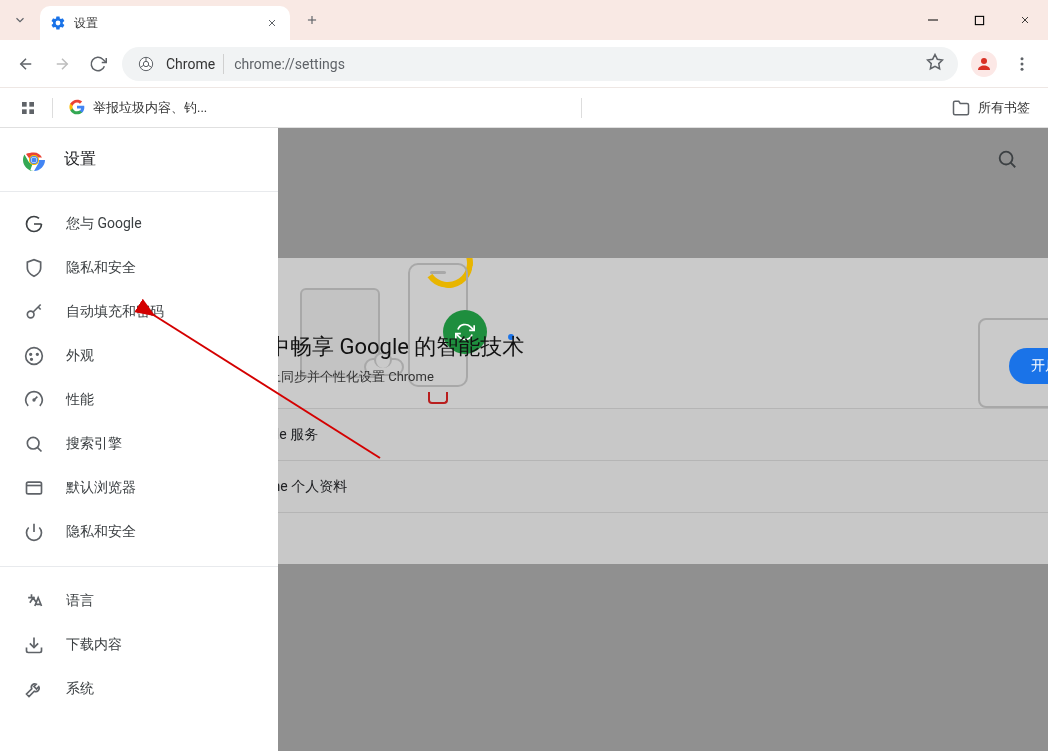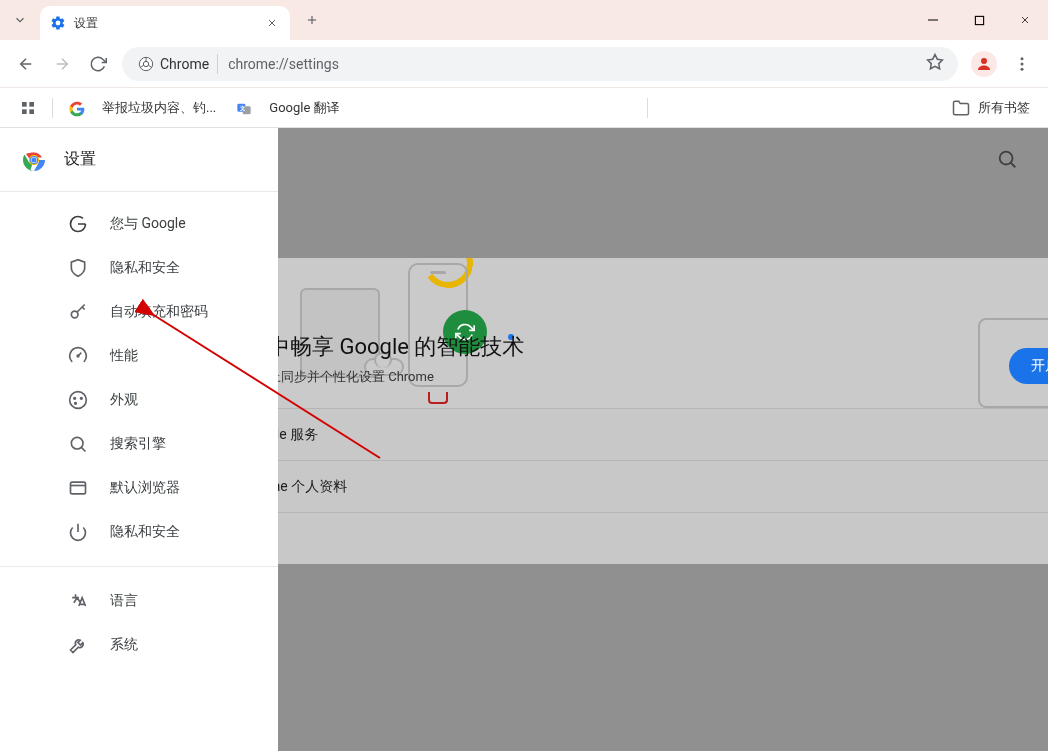--- a/index.html
+++ b/index.html
@@ -14,45 +14,45 @@
     .tab-close { width: 16px; height: 16px; display: flex; align-items: center; justify-content: center; cursor: pointer; }
     .tab-add { width: 28px; height: 28px; display: flex; align-items: center; justify-content: center; margin-left: 8px; }
     .win-controls { margin-left: auto; display: flex; }
     .win-btn { width: 46px; height: 40px; display: flex; align-items: center; justify-content: center; }
     
     
     .addrbar { height: 48px; background: #fff; display: flex; align-items: center; padding: 0 8px; border-bottom: 1px solid #eee7e4; }
     .nav-btn { width: 36px; height: 36px; display: flex; align-items: center; justify-content: center; color: #5f6368; }
     .nav-btn.disabled { color: #bdbdbd; }
     .url-container { flex: 1; height: 34px; background: #f1f3f4; border-radius: 17px; display: flex; align-items: center; padding: 0 14px; margin: 0 6px; }
-    .url-chip { display: flex; align-items: flex-start; gap: 6px; padding: 2px 8px 2px 2px; border-right: 1px solid #d0d0d0; margin-right: 10px; }
+    .url-chip { display: flex; align-items: flex-start; gap: 12px; padding: 2px 8px 2px 2px; border-right: 1px solid #d0d0d0; margin-right: 10px; }
     .url-text { font-size: 14px; color: #333; }
     .url-grey { color: #5f6368; }
     .star-btn { margin-left: auto; color: #5f6368; }
     .profile-btn { width: 32px; height: 32px; display: flex; align-items: center; justify-content: center; margin: 0 4px; }
     .profile-avatar { width: 26px; height: 26px; border-radius: 50%; background: #fce8e6; display: flex; align-items: center; justify-content: center; color: #d93025; }
     .menu-btn { width: 36px; height: 36px; display: flex; align-items: center; justify-content: center; color: #5f6368; }
     
     
     .bookmarks { height: 40px; display: flex; align-items: center; padding: 0 10px; border-bottom: 1px solid #e0e0e0; }
-    .bm-item { display: flex; align-items: flex-end; gap: 17px; padding: 6px 10px; font-size: 13px; color: #333; }
+    .bm-item { display: flex; align-items: flex-start; gap: 8px; padding: 6px 10px; font-size: 13px; color: #333; }
     .bm-sep { width: 1px; height: 20px; background: #ddd; margin: 0 6px; }
     .all-bm { margin-left: auto; display: flex; align-items: center; gap: 8px; font-size: 13px; color: #333; padding-right: 8px; }
     
     
     .content { position: relative; height: 623px; display: flex; }
     
     
     .sidebar { width: 278px; background: #fff; display: flex; flex-direction: column; height: 100%; position: relative; z-index: 10; }
     .sb-header { height: 64px; display: flex; align-items: center; padding: 0 22px; gap: 18px; border-bottom: 1px solid #e8eaed; }
     .sb-title { font-size: 16px; color: #202124; font-weight: 400; }
     .sb-list { padding-top: 10px; overflow-y: auto; position: relative; }
     .sb-list::-webkit-scrollbar { width: 12px; }
     .sb-list::-webkit-scrollbar-thumb { background: #c8c8c8; border-radius: 6px; }
-    .sb-item { height: 44px; display: flex; align-items: center; padding: 0 24px; gap: 22px; font-size: 14px; color: #3c4043; cursor: pointer; margin-left: 44px; }
+    .sb-item { height: 44px; display: flex; align-items: center; padding: 0 24px; gap: 22px; font-size: 14px; color: #3c4043; cursor: pointer; }
     .sb-item .icon { width: 20px; height: 20px; display: flex; align-items: center; justify-content: center; color: #5f6368; }
     .sb-divider { height: 1px; background: #e8eaed; margin: 12px 0; }
     
     
     .main { flex: 1; background: #909090; position: relative; overflow: hidden; }
     .overlay-search { position: absolute; top: 20px; right: 30px; color: #3c4043; z-index: 5; }
     .card { position: absolute; left: -10px; top: 130px; width: 910px; background: #c8c8c8; border-radius: 8px; }
     
     .hero { height: 150px; position: relative; overflow: hidden; background: #cacaca; border-top-right-radius: 8px;}
     .hero-rect { position: absolute; left: 32px; top: 30px; width: 80px; height: 90px; border-radius: 6px; border: 2px solid #a8a8a8; background: #c3c3c3; }
@@ -196,28 +196,20 @@
   <div class="bm-sep"></div>
   <div class="bm-item">
     <svg width="16" height="16" viewBox="0 0 24 24">
         <path fill="#4285F4" d="M23 12.2c0-.8-.1-1.5-.2-2.2H12v4.3h6.2c-.3 1.4-1.1 2.6-2.3 3.4v2.8h3.7C21.8 18.5 23 15.6 23 12.2z"></path>
         <path fill="#34A853" d="M12 23c3.1 0 5.7-1 7.6-2.8l-3.7-2.8c-1 .7-2.4 1.1-3.9 1.1-3 0-5.5-2-6.4-4.7H1.8v2.9C3.7 20.5 7.6 23 12 23z"></path>
         <path fill="#FBBC05" d="M5.6 13.8c-.2-.7-.4-1.4-.4-2.1s.1-1.5.4-2.1V6.7H1.8C1 8.3.6 10.1.6 12s.5 3.7 1.3 5.3l3.7-3.5z"></path>
         <path fill="#EA4335" d="M12 5.4c1.7 0 3.2.6 4.4 1.7l3.3-3.3C17.7 1.9 15.1 1 12 1 7.6 1 3.7 3.5 1.8 7.2l3.8 2.9C6.5 7.4 9 5.4 12 5.4z"></path>
       </svg>
     <span>举报垃圾内容、钓...</span>
   </div>
-  <div class="bm-item">
-    <svg width="16" height="16" viewBox="0 0 24 24">
-        <rect x="2" y="4" width="12" height="12" rx="2" fill="#4285F4"></rect>
-        <rect x="10" y="8" width="12" height="12" rx="2" fill="#9aa0a6"></rect>
-        <text x="6" y="13" font-size="8" fill="#fff" font-weight="bold">文</text>
-      </svg>
-    <span>Google 翻译</span>
-  </div>
   <div class="bm-sep" style="margin-left:auto"></div>
   <div class="all-bm">
     <svg width="18" height="18" viewBox="0 0 24 24" fill="none" stroke="#5f6368" stroke-width="2">
         <path d="M22 19a2 2 0 0 1-2 2H4a2 2 0 0 1-2-2V5a2 2 0 0 1 2-2h5l2 3h9a2 2 0 0 1 2 2z"></path>
       </svg>
     <span>所有书签</span>
   </div>
 </div>
 
 <div class="content">
@@ -259,42 +251,42 @@
               <circle cx="8" cy="15" r="4"></circle>
               <line x1="11" y1="12" x2="20" y2="3"></line>
               <line x1="17" y1="6" x2="20" y2="9"></line>
             </svg>
           </span>
         <span>自动填充和密码</span>
       </div>
       <div class="sb-item">
         <span class="icon">
             <svg width="20" height="20" viewBox="0 0 24 24" fill="none" stroke="#5f6368" stroke-width="2">
+              <circle cx="12" cy="12" r="10"></circle>
+              <circle cx="8" cy="10" r="1" fill="#5f6368"></circle>
+              <circle cx="16" cy="10" r="1" fill="#5f6368"></circle>
+              <circle cx="9" cy="16" r="1" fill="#5f6368"></circle>
+            </svg>
+          </span>
+        <span>外观</span>
+      </div>
+      <div class="sb-item">
+        <span class="icon">
+            <svg width="20" height="20" viewBox="0 0 24 24" fill="none" stroke="#5f6368" stroke-width="2">
               <path d="M12 2a10 10 0 0 0-7 17"></path>
               <path d="M12 2a10 10 0 0 1 7 17"></path>
               <line x1="12" y1="12" x2="16" y2="8"></line>
               <circle cx="12" cy="12" r="1" fill="#5f6368"></circle>
             </svg>
           </span>
         <span>性能</span>
       </div>
       <div class="sb-item">
         <span class="icon">
             <svg width="20" height="20" viewBox="0 0 24 24" fill="none" stroke="#5f6368" stroke-width="2">
-              <circle cx="12" cy="12" r="10"></circle>
-              <circle cx="8" cy="10" r="1" fill="#5f6368"></circle>
-              <circle cx="16" cy="10" r="1" fill="#5f6368"></circle>
-              <circle cx="9" cy="16" r="1" fill="#5f6368"></circle>
-            </svg>
-          </span>
-        <span>外观</span>
-      </div>
-      <div class="sb-item">
-        <span class="icon">
-            <svg width="20" height="20" viewBox="0 0 24 24" fill="none" stroke="#5f6368" stroke-width="2">
               <circle cx="11" cy="11" r="7"></circle>
               <line x1="21" y1="21" x2="16" y2="16"></line>
             </svg>
           </span>
         <span>搜索引擎</span>
       </div>
       <div class="sb-item">
         <span class="icon">
             <svg width="20" height="20" viewBox="0 0 24 24" fill="none" stroke="#5f6368" stroke-width="2">
               <rect x="3" y="5" width="18" height="14" rx="2"></rect>
@@ -313,20 +305,30 @@
         <span>隐私和安全</span>
       </div>
       <div class="sb-divider"></div>
       <div class="sb-item">
         <span class="icon">
             <svg width="20" height="20" viewBox="0 0 24 24" fill="none" stroke="#5f6368" stroke-width="2">
               <path d="M5 8h8M9 4v4M7 14l4-6 4 6M13 18l4-10 4 10M15 16h6"></path>
             </svg>
           </span>
         <span>语言</span>
+      </div>
+      <div class="sb-item">
+        <span class="icon">
+            <svg width="20" height="20" viewBox="0 0 24 24" fill="none" stroke="#5f6368" stroke-width="2">
+              <path d="M21 15v4a2 2 0 0 1-2 2H5a2 2 0 0 1-2-2v-4"></path>
+              <polyline points="7 10 12 15 17 10"></polyline>
+              <line x1="12" y1="15" x2="12" y2="3"></line>
+            </svg>
+          </span>
+        <span>下载内容</span>
       </div>
       <div class="sb-item">
         <span class="icon">
             <svg width="20" height="20" viewBox="0 0 24 24" fill="none" stroke="#5f6368" stroke-width="2">
               <path d="M14.7 6.3a4 4 0 0 0-5.4 5.4L3 18l3 3 6.3-6.3a4 4 0 0 0 5.4-5.4L15 12l-3-3 2.7-2.7z"></path>
             </svg>
           </span>
         <span>系统</span>
       </div>
     </div>

